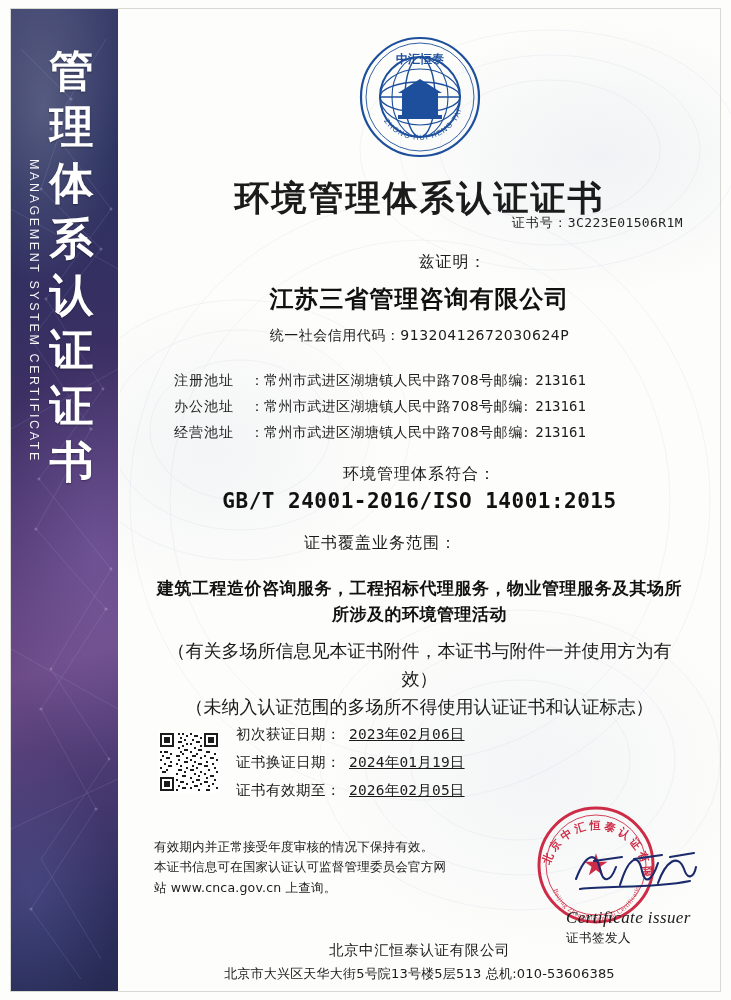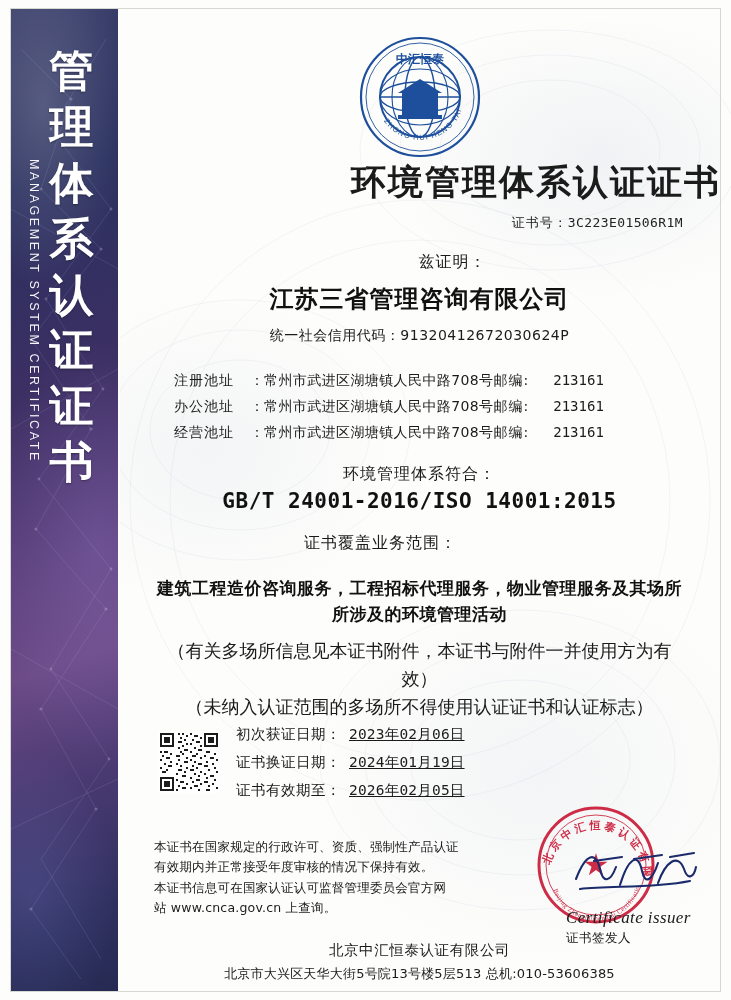--- a/index.html
+++ b/index.html
@@ -123,23 +123,23 @@
     left: 50%;
     top: 26px;
     transform: translateX(-50%);
     width: 124px;
     height: 124px;
   }
 
   .doc-title {
     position: absolute;
     left: 0;
-    top: 150px;
-    width: 603px;
-    text-align: right;
+    top: 166px;
+    width: 603px;
+    text-align: center;
     font-family: "DejaVu Sans", sans-serif;
     font-weight: 700;
     font-size: 35px;
     letter-spacing: 2px;
     color: #1b1b1b;
   }
 
   .cert-no {
     position: absolute;
     right: 38px;
@@ -203,21 +203,21 @@
     align-items: baseline;
     font-family: "DejaVu Sans", sans-serif;
     font-size: 14px;
     color: #1b1b1b;
     margin-bottom: 8px;
     white-space: nowrap;
   }
   .addr-row .k { width: 76px; letter-spacing: 1px; }
   .addr-row .v { flex: 0 0 auto; letter-spacing: 0.4px; }
   .addr-row .zipk { letter-spacing: 1px; }
-  .addr-row .zipv { margin-left: 24px; font-family: "DejaVu Sans Mono", monospace; }
+  .addr-row .zipv { margin-left: 6px; font-family: "DejaVu Sans Mono", monospace; }
 
   .conform-label {
     position: absolute;
     left: 0;
     top: 455px;
     width: 603px;
     text-align: center;
     font-family: "DejaVu Sans", sans-serif;
     font-size: 16px;
     letter-spacing: 1px;
@@ -635,21 +635,20 @@
         <span class="k">证书换证日期：</span>
         <span class="v">2024年01月19日</span>
       </div>
       <div class="date-row">
         <span class="k">证书有效期至：</span>
         <span class="v">2026年02月05日</span>
       </div>
     </div>
 
     <div class="legal">
-      <div>本证书在国家规定的行政许可、资质、强制性产品认证</div>
       <div>有效期内并正常接受年度审核的情况下保持有效。</div>
       <div>本证书信息可在国家认证认可监督管理委员会官方网</div>
       <div>站 www.cnca.gov.cn 上查询。</div>
     </div>
 
     <svg class="seal" viewBox="0 0 132 132">
       <g opacity="0.88">
         <circle cx="66" cy="66" r="57" fill="none" stroke="#c8102e" stroke-width="3"></circle>
         <circle cx="66" cy="66" r="50" fill="none" stroke="#c8102e" stroke-width="0.9"></circle>
         <path id="sealArcCn" d="M 66 126 m -52 -8 A 52 52 0 1 1 118 58" fill="none" stroke="none"></path>

